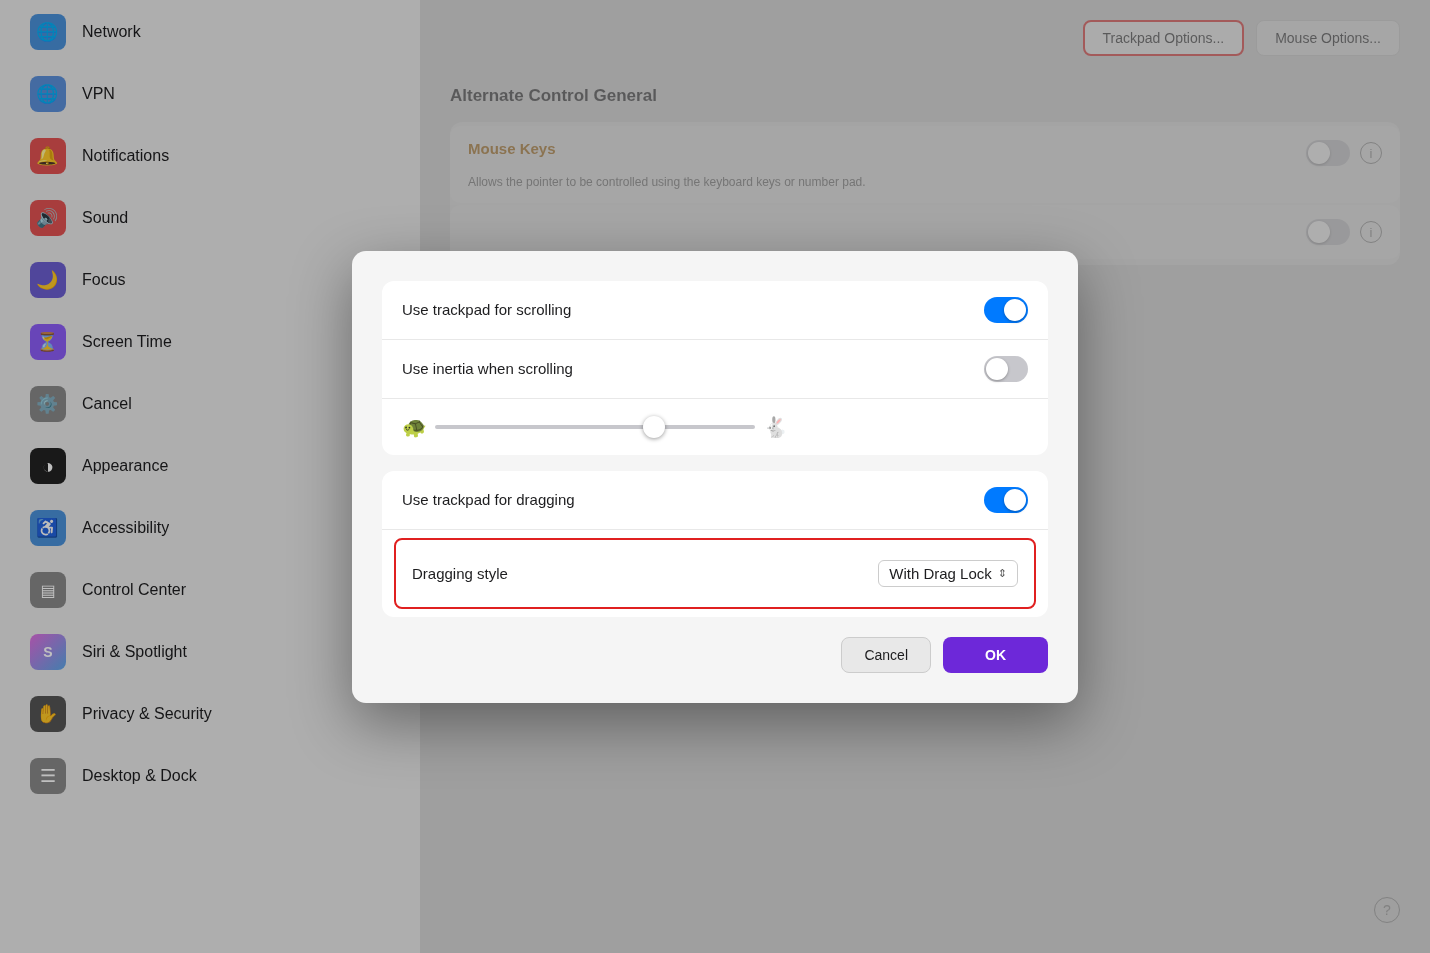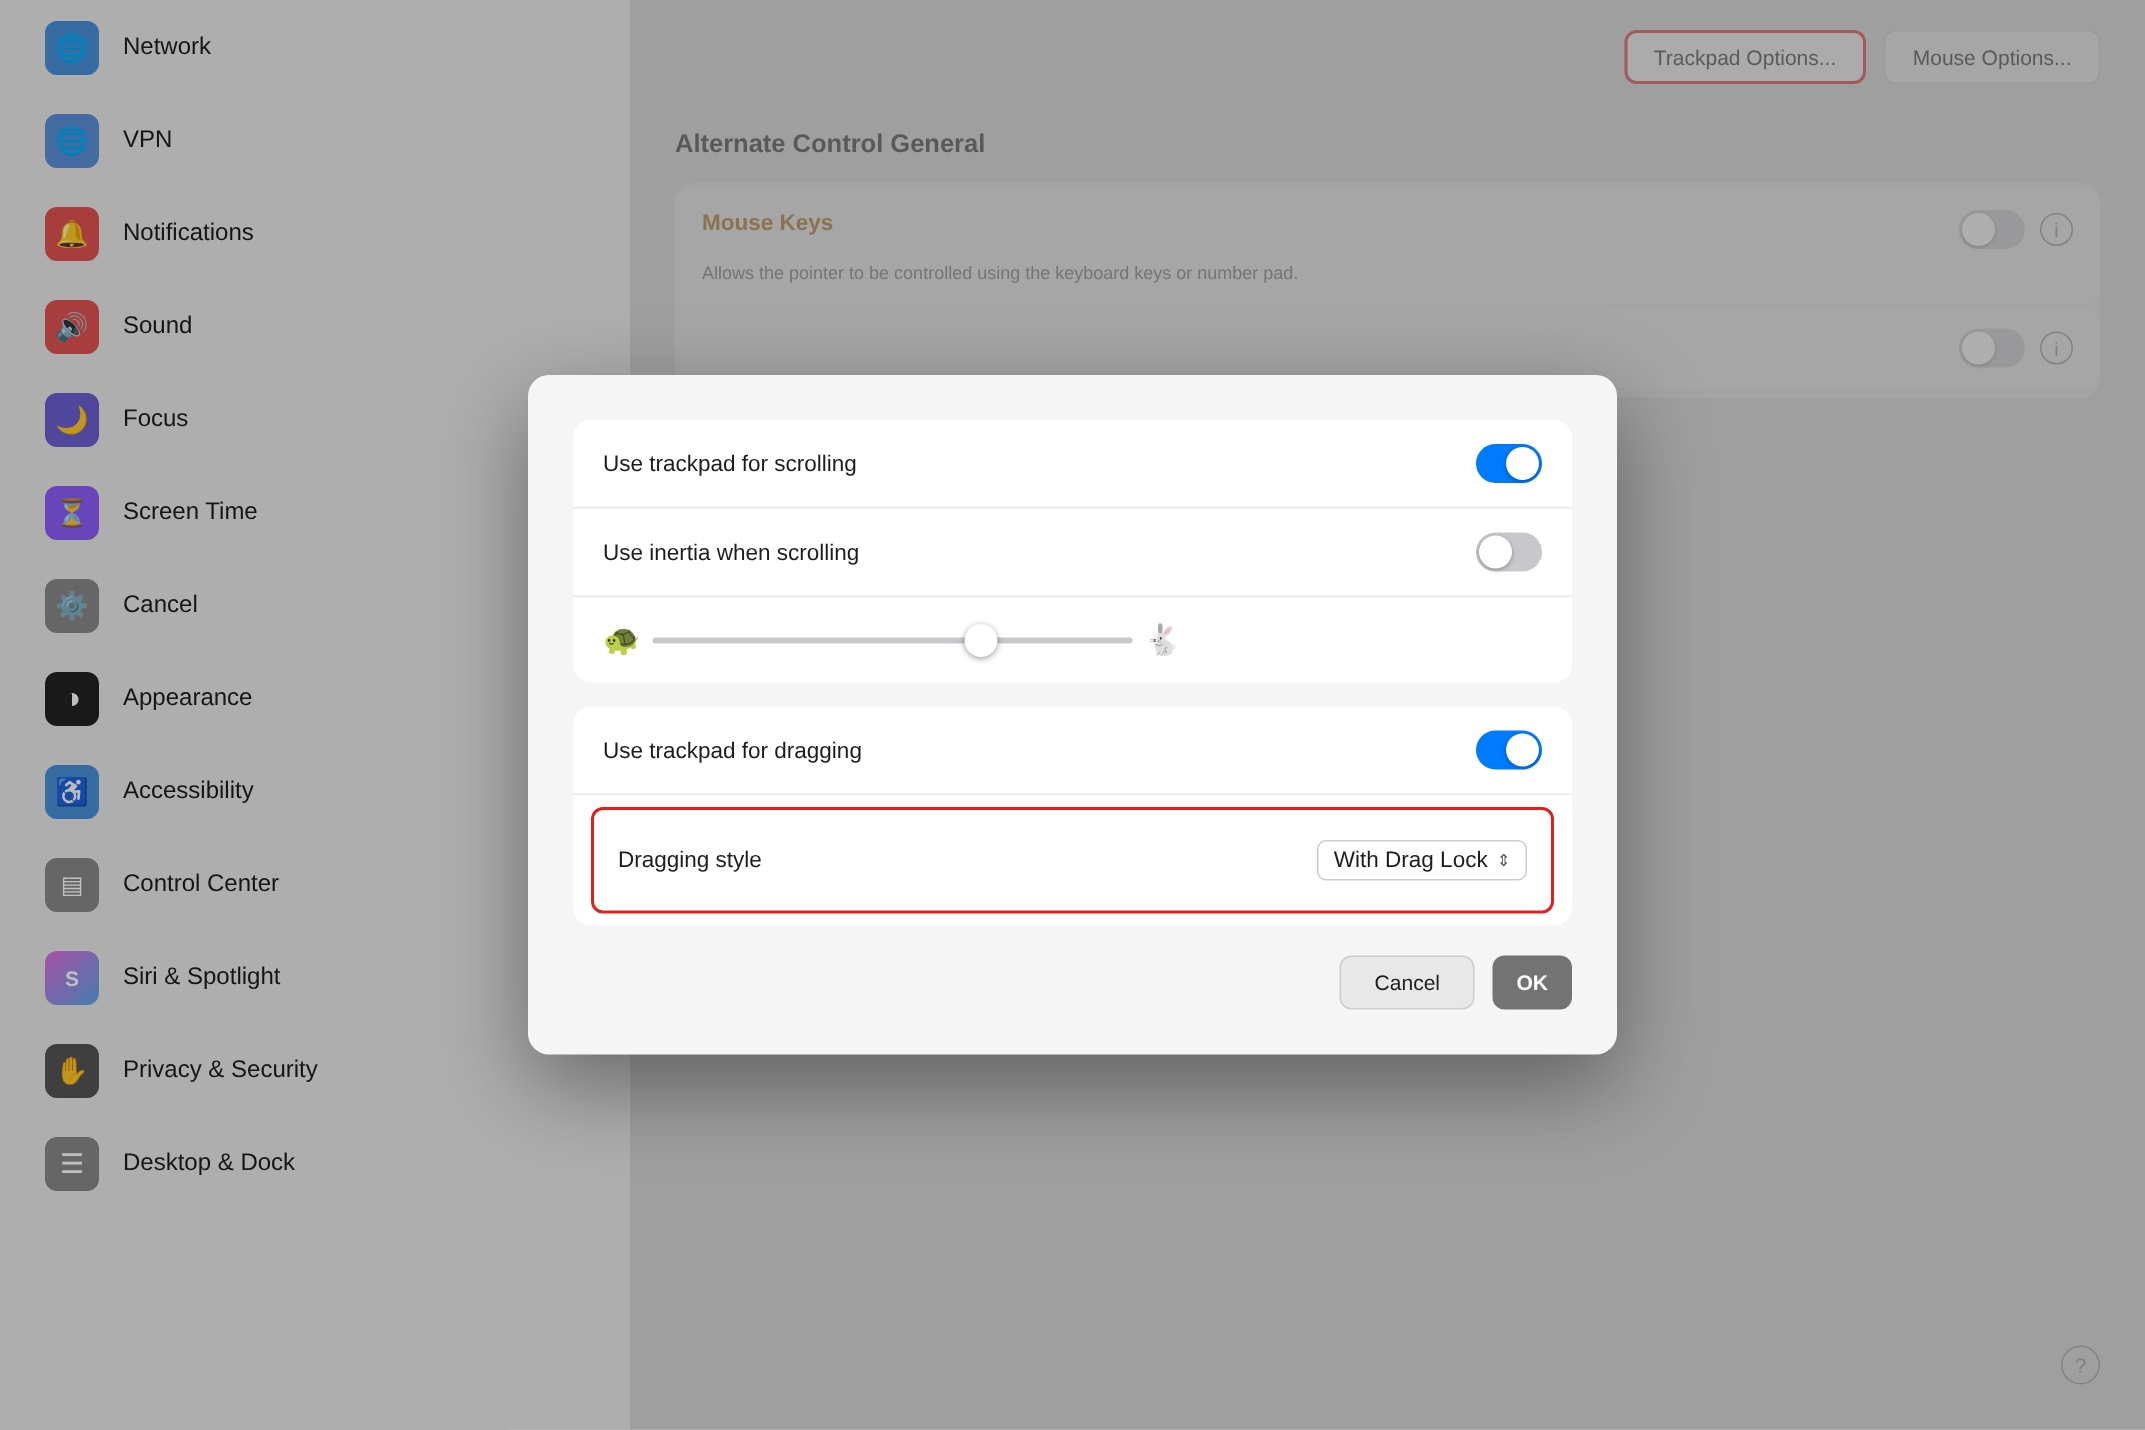--- a/index.html
+++ b/index.html
@@ -318,24 +318,24 @@
       background: #e8e8e8;
       border: 1px solid #ccc;
       border-radius: 8px;
       padding: 9px 22px;
       font-size: 14px;
       cursor: pointer;
       color: #1d1d1f;
     }
 
     .btn-ok {
-      background: #737373;
+      background: #6d28d9;
       border: none;
       border-radius: 8px;
-      padding: 9px 16px;
+      padding: 9px 42px;
       font-size: 14px;
       cursor: pointer;
       color: white;
       font-weight: 600;
     }
 
     
     .sidebar-label-truncated {
       font-size: 16px;
       color: #1d1d1f;

